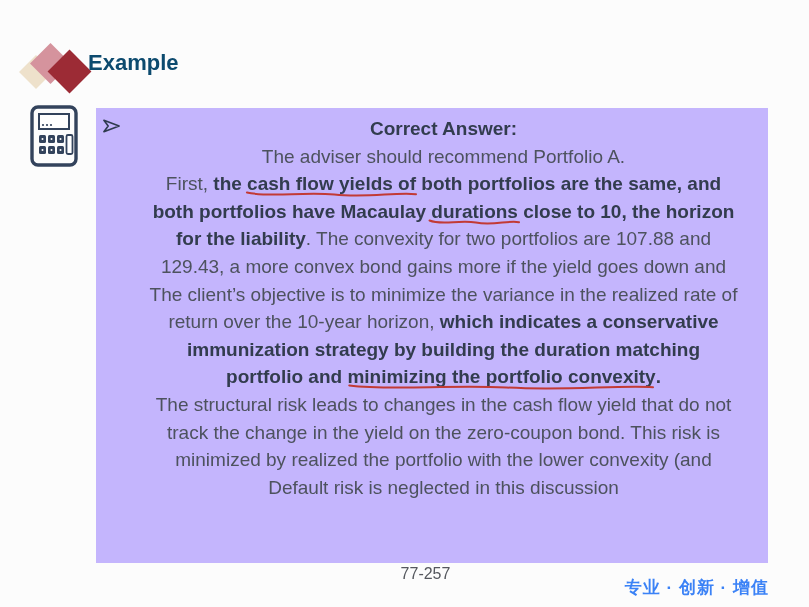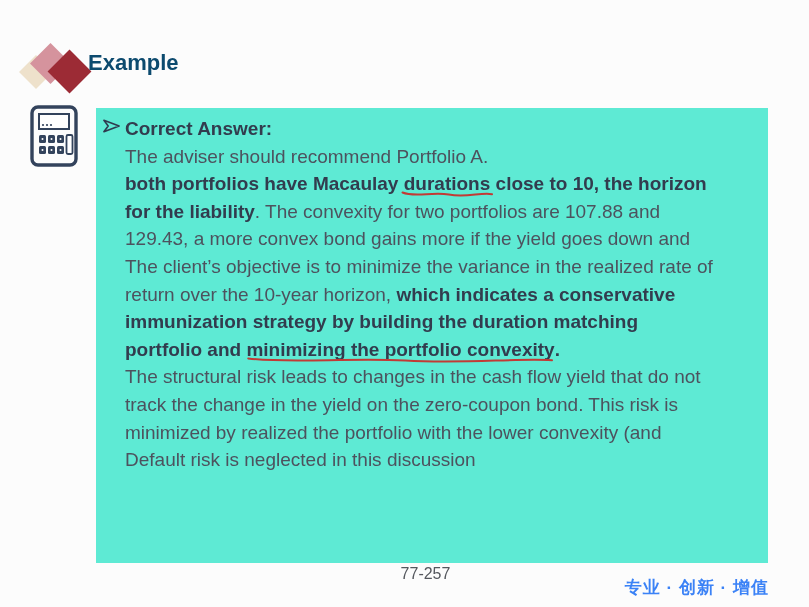--- a/index.html
+++ b/index.html
@@ -24,23 +24,24 @@
     letter-spacing: 0px;
   }
 
   
   .calc-icon { position: absolute; left: 30px; top: 105px; width: 48px; height: 62px; }
 
   
   .panel {
     position: absolute; left: 96px; top: 108px;
     width: 672px; height: 455px;
-    background: #5eead4;
+    background: #c4b5fd;
     padding: 7px 6px 14px 29px;
     overflow: hidden;
+    text-align: center;
   }
   .bullet-icon { position: absolute; left: 6px; top: 10px; width: 19px; height: 16px; }
 
   .line {
     height: 27.6px; line-height: 27.6px;
     font-size: 19px; color: #4d525e;
     white-space: pre;
   }
   .line span { position: relative; }
   .b { font-weight: bold; color: #323c4e; }
@@ -96,20 +97,23 @@
   <circle cx="30.5" cy="45" r="1" fill="#ffffff"></circle>
 </svg>
 
 <div class="panel">
   <svg class="bullet-icon" viewBox="0 0 20 16">
     <path d="M2,14 L18,8 L2,2 L6.5,8 Z" fill="none" stroke="#2f3b4f" stroke-width="1.7" stroke-linejoin="round"></path>
   </svg>
   <div>
       <div class="line"><span class="b">Correct Answer:</span></div>
       <div class="line"><span class="">The adviser should recommend Portfolio A.</span></div>
+      <div class="line"><span class="">First, </span><span class="b">the </span><span class="b u">cash flow yields of<svg viewBox="0 0 120 10" preserveAspectRatio="none" class="scribble">
+            <path d="M2,3.5 C18,8.8 40,2.5 62,5.5 C84,8.8 104,3.2 118,5.2"></path>
+          </svg></span><span class="b"> both portfolios are the same, and</span></div>
       <div class="line"><span class="b">both portfolios have Macaulay </span><span class="b u">durations<svg viewBox="0 0 120 10" preserveAspectRatio="none" class="scribble">
             <path d="M2,3.5 C18,8.8 40,2.5 62,5.5 C84,8.8 104,3.2 118,5.2"></path>
           </svg></span><span class="b"> close to 10, the horizon</span></div>
       <div class="line"><span class="b">for the liability</span><span class="">. The convexity for two portfolios are 107.88 and</span></div>
       <div class="line"><span class="">129.43, a more convex bond gains more if the yield goes down and</span></div>
       <div class="line"><span class="">The client’s objective is to minimize the variance in the realized rate of</span></div>
       <div class="line"><span class="">return over the 10-year horizon, </span><span class="b">which indicates a conservative</span></div>
       <div class="line"><span class="b">immunization strategy by building the duration matching</span></div>
       <div class="line"><span class="b">portfolio and </span><span class="b u">minimizing the portfolio convexity<svg viewBox="0 0 120 10" preserveAspectRatio="none" class="scribble">
             <path d="M2,3.5 C18,8.8 40,2.5 62,5.5 C84,8.8 104,3.2 118,5.2"></path>

